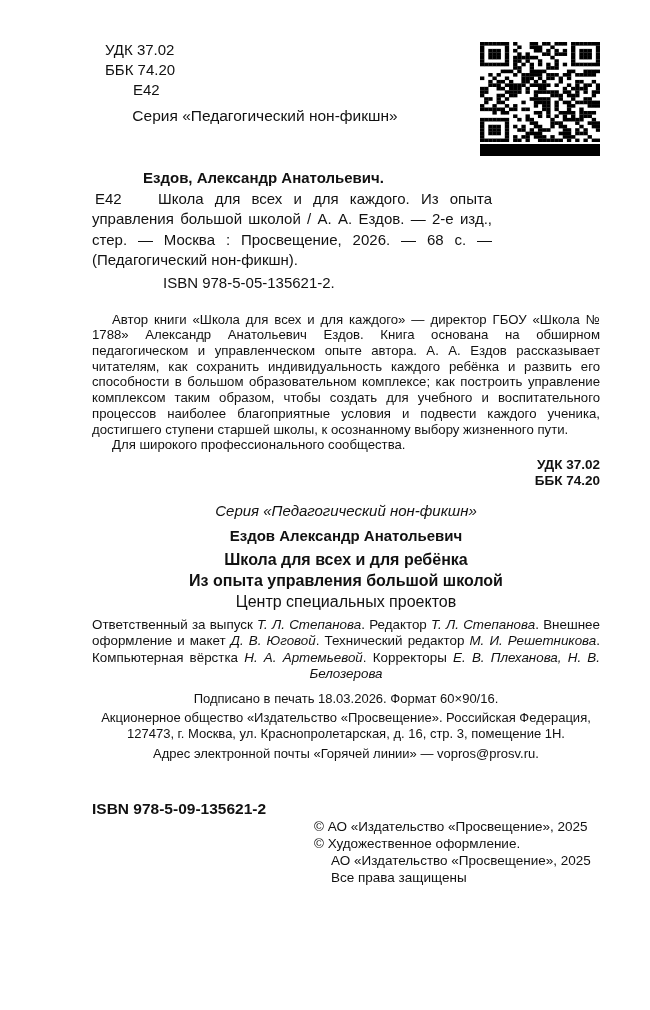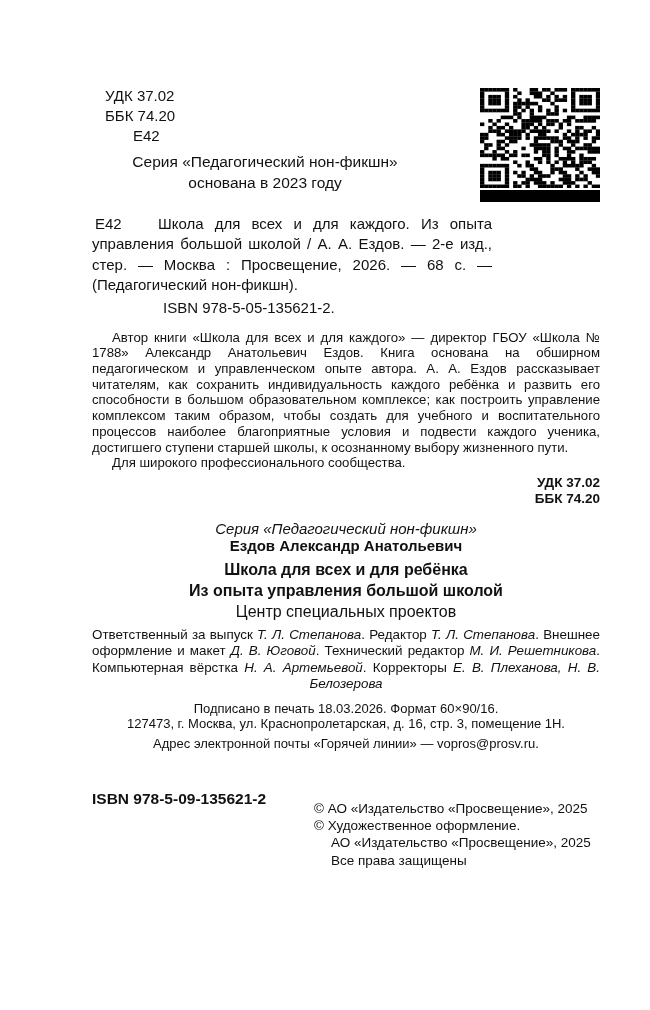--- a/index.html
+++ b/index.html
@@ -3,83 +3,82 @@
 <meta charset="utf-8">
 <style>
   *{box-sizing:border-box}
   html,body{margin:0;padding:0}
   body{
     width:650px;height:1010px;overflow:hidden;
     background:#ffffff;color:#111;
     font-family:"Liberation Sans","DejaVu Sans",sans-serif;
     -webkit-font-smoothing:antialiased;
   }
-  .page{padding:86px 50px 0 92px;height:100%}
+  .page{padding:40px 50px 0 92px;height:100%}
 
   
   .top-row{display:flex;justify-content:space-between}
   .top-left{font-size:15px}
   .code-line{line-height:20px;margin-left:13px}
   .e42-top{margin-left:41px}
   .series-block{margin-top:5px;width:346px;text-align:center;font-size:15.5px;line-height:21px}
   .qr-wrap{width:120px;margin-top:2px;flex:0 0 auto}
   #qr-svg{width:120px;height:100px;display:block}
   .qr-bar{height:12px;background:#000;margin-top:2px}
 
   
   .catalog{margin-top:12px;font-size:15px}
   .cat-author{font-weight:bold;margin-left:51px;line-height:20px}
   .cat-entry-wrap{position:relative;margin-top:1px;width:400px}
   .cat-code{position:absolute;left:3px;top:0;line-height:20.4px}
   .cat-entry{margin:0;text-indent:66px;text-align:justify;line-height:20.4px}
   .cat-isbn{margin-left:71px;margin-top:2px;line-height:20px}
 
   
-  .annotation{margin-top:12px}
+  .annotation{margin-top:19px}
   .annotation p{margin:0;font-size:13.2px;line-height:15.7px;text-align:justify;text-indent:20px}
   .annot-codes{margin-top:4px;text-align:right;font-weight:bold;font-size:13.5px;line-height:16.5px}
 
   
   .edition{margin-top:12px;text-align:center}
   .ed-kind{font-size:14.5px;letter-spacing:1.6px;word-spacing:3px}
   .ed-series{font-style:italic;font-size:15px;margin-top:6px}
-  .ed-author{font-weight:bold;font-size:15px;margin-top:0}
+  .ed-author{font-weight:bold;font-size:15px;margin-top:8px}
   .ed-title{font-weight:bold;font-size:16px;line-height:21px;margin-top:5px}
   .ed-title2{font-weight:bold;font-size:16px;line-height:21px}
   .ed-center{font-size:16px;margin-top:2px}
 
   
   .credits{margin:6px 0 0 0;font-size:13.4px;line-height:16.4px;text-align:justify;text-align-last:center}
   .credits .it{font-style:italic}
 
   
   .printinfo{margin-top:8px;text-align:center;font-size:13px;line-height:15.8px}
   .printinfo .grp{margin-top:4px}
   .gap{display:inline-block;width:46px}
   .email{font-weight:normal}
 
   
   .bottom{position:relative;margin-top:38px;font-size:13.5px}
   .isbn-bottom{font-weight:bold;font-size:15.5px;line-height:17px}
-  .copyright{position:absolute;left:222px;top:10px;line-height:17.2px}
+  .copyright{position:absolute;left:222px;top:18px;line-height:17.2px}
   .copyright .indent{padding-left:17px}
 </style>
 </head>
 <body>
 
 <div class="page">
 
   <div class="top-row">
     <div class="top-left">
       <div class="code-line">УДК 37.02</div>
       <div class="code-line">ББК 74.20</div>
       <div class="code-line e42-top">Е42</div>
       <div class="series-block">
         <div>Серия «Педагогический нон-фикшн»</div>
-        <div>основана в 2023 году</div>
       </div>
     </div>
     <div class="qr-wrap">
       <svg id="qr-svg" preserveAspectRatio="none" viewBox="0 0 29 29">
           <g fill="#000">
             <rect x="0" y="0" width="1.05" height="1.05"></rect>
             <rect x="1" y="0" width="1.05" height="1.05"></rect>
             <rect x="2" y="0" width="1.05" height="1.05"></rect>
             <rect x="3" y="0" width="1.05" height="1.05"></rect>
             <rect x="4" y="0" width="1.05" height="1.05"></rect>
@@ -507,20 +506,21 @@
             <rect x="25" y="28" width="1.05" height="1.05"></rect>
             <rect x="27" y="28" width="1.05" height="1.05"></rect>
             <rect x="28" y="28" width="1.05" height="1.05"></rect>
           </g>
         </svg>
       <div class="qr-bar"></div>
     </div>
   </div>
 
   <div class="catalog">
+    <div class="cat-author">Ездов, Александр Анатольевич.</div>
     <div class="cat-entry-wrap">
       <span class="cat-code">Е42</span>
       <p class="cat-entry">Школа для всех и для каждого. Из опыта управления большой школой / А. А. Ездов. — 2-е изд., стер. — Москва : Просвещение, 2026. — 68 с.  — (Педагогический нон-фикшн).</p>
     </div>
     <div class="cat-isbn">ISBN 978-5-05-135621-2.</div>
   </div>
 
   <div class="annotation">
     <p>Автор книги «Школа для всех и для каждого» — директор ГБОУ «Школа № 1788» Александр Анатольевич Ездов. Книга основана на обширном педагогическом и управленческом опыте автора. А. А. Ездов рассказывает читателям, как сохранить индивидуальность каждого ребёнка и развить его способности в большом образовательном комплексе; как построить управление комплексом таким образом, чтобы создать для учебного и воспитательного процессов наиболее благоприятные условия и подвести каждого ученика, достигшего ступени старшей школы, к осознанному выбору жизненного пути.</p>
     <p>Для широкого профессионального сообщества.</p>
@@ -534,20 +534,21 @@
     <div class="ed-series">Серия «Педагогический нон-фикшн»</div>
     <div class="ed-author">Ездов Александр Анатольевич</div>
     <div class="ed-title">Школа для всех и для ребёнка</div>
     <div class="ed-title2">Из опыта управления большой школой</div>
     <div class="ed-center">Центр специальных проектов</div>
 
     <p class="credits"><span>Ответственный за выпуск </span><span class="it">Т. Л. Степанова</span><span>. Редактор </span><span class="it">Т. Л. Степанова</span><span>. Внешнее оформление и макет </span><span class="it">Д. В. Юговой</span><span>. Технический редактор </span><span class="it">М. И. Решетникова</span><span>. Компьютерная вёрстка </span><span class="it">Н. А. Артемьевой</span><span>. Корректоры </span><span class="it">Е. В. Плеханова, Н. В. Белозерова</span></p>
 
     <div class="printinfo">
       <div>Подписано в печать 18.03.2026. Формат 60×90/16.</div>
+      <div class="grp">Акционерное общество «Издательство «Просвещение». Российская Федерация,</div>
       <div>127473, г. Москва, ул. Краснопролетарская, д. 16, стр. 3, помещение 1Н.</div>
       <div class="grp"><span>Адрес электронной почты «Горячей линии» — </span><span class="email">vopros@prosv.ru</span><span>.</span></div>
     </div>
   </div>
 
   <div class="bottom">
     <div class="isbn-bottom">ISBN 978-5-09-135621-2</div>
     <div class="copyright">
       <div>© АО «Издательство «Просвещение», 2025</div>
       <div>© Художественное оформление.</div>

